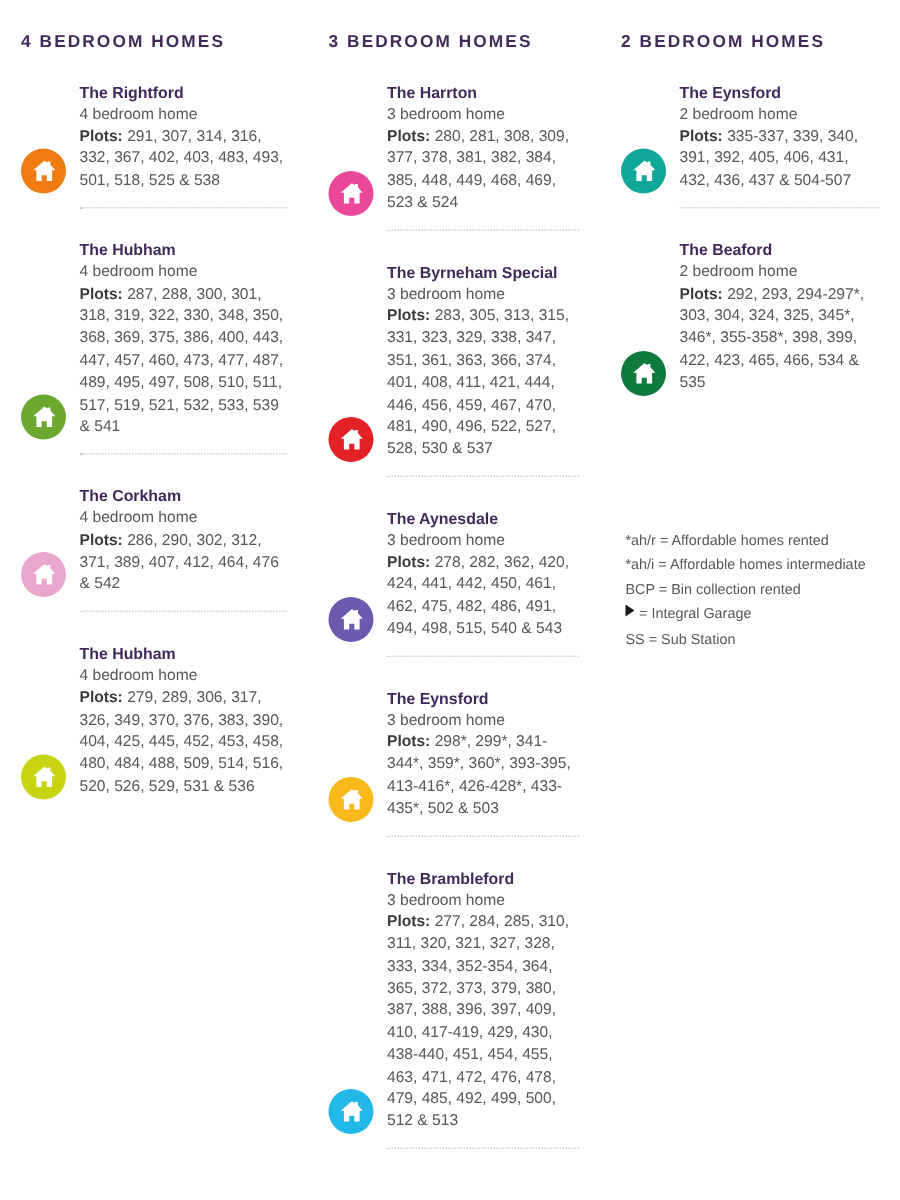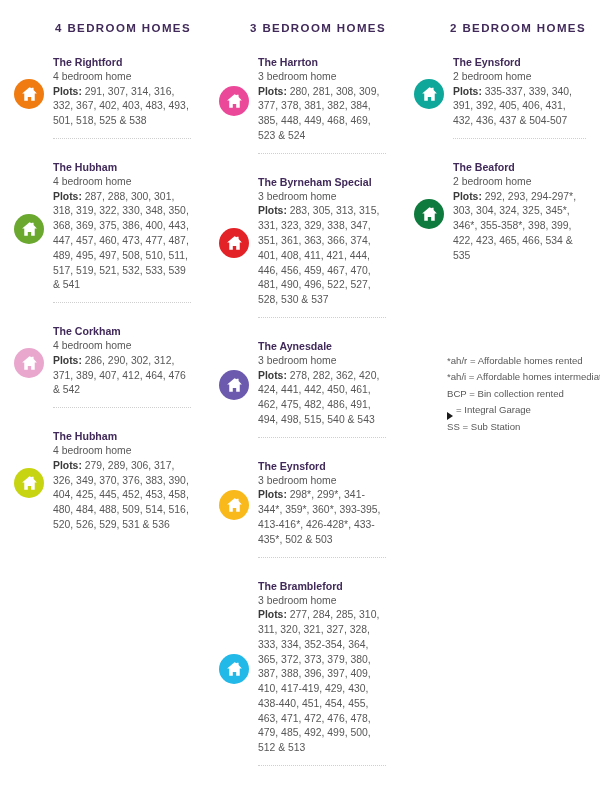--- a/index.html
+++ b/index.html
@@ -25,28 +25,27 @@
   .col-3 { width: 200px; }
 
   .col-heading {
     font-size: 11.5px;
     font-weight: bold;
     letter-spacing: 1.4px;
     color: #412a5a;
     text-transform: uppercase;
     margin-bottom: 19px;
     white-space: nowrap;
-    text-align: right;
   }
 
   .house-list { display: block; }
 
   .house-item {
     display: flex;
-    align-items: center;
+    align-items: flex-end;
     padding-bottom: 9px;
     margin-top: 21px;
   }
   .house-icon {
     width: 30px;
     height: 30px;
     border-radius: 50%;
     flex: 0 0 30px;
     margin-top: 4px;
     margin-right: 9px;
@@ -90,22 +89,21 @@
   .legend {
     margin-top: 80px;
     padding-left: 3px;
   }
   .legend-row {
     font-size: 9.6px;
     color: #585858;
     line-height: 16.5px;
     white-space: nowrap;
     display: flex;
-    align-items: flex-end;
-    margin-left: 30px;
+    align-items: flex-start;
   }
   .garage-glyph {
     display: inline-block;
     width: 0;
     height: 0;
     border-top: 4.5px solid transparent;
     border-bottom: 4.5px solid transparent;
     border-left: 6px solid #1a1a1a;
     margin-right: 3px;
     position: relative;

